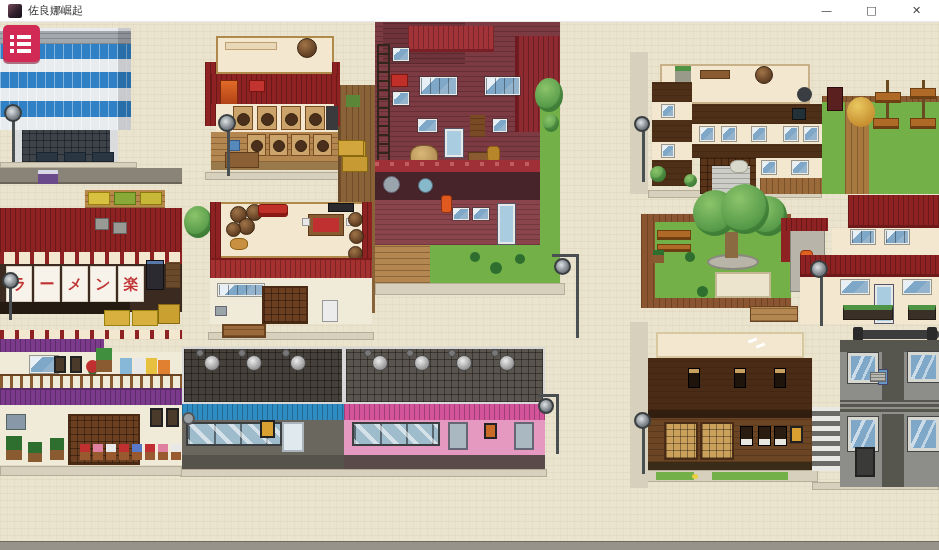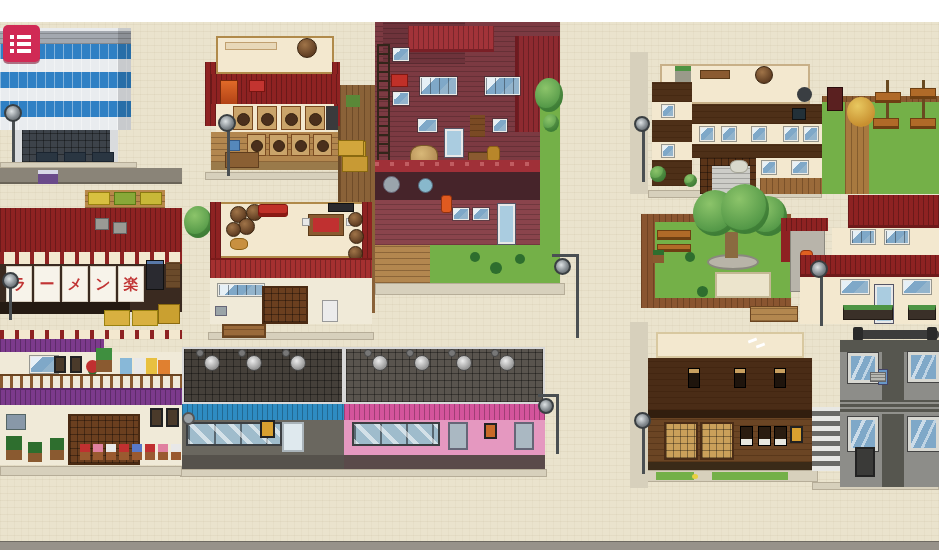--- a/index.html
+++ b/index.html
@@ -40,20 +40,29 @@
   .blue-bands{background-color:var(--bldg_white);
     background-image:repeating-linear-gradient(90deg,rgba(255,255,255,.4) 0 1px,transparent 1px 9px),
       repeating-linear-gradient(0deg,var(--bldg_white) 0 13px,var(--blue_band) 13px 29px);}
   .reddash{background-image:repeating-linear-gradient(90deg,var(--roof_red) 0 4px,transparent 4px 15px);}
 </style>
 </head>
 <body>
 
 <div class="app">
 
+  <div class="titlebar">
+    <div class="app-icon"></div>
+    <div class="title-text">佐良娜崛起</div>
+    <div class="win-controls">
+      <div class="win-btn">—</div>
+      <div class="win-btn">□</div>
+      <div class="win-btn">✕</div>
+    </div>
+  </div>
 
   <div class="game">
 
     <div class="b sidewalk" style="left:205px;top:150px;width:140px;height:8px"></div>
     <div class="b sidewalk" style="left:648px;top:168px;width:174px;height:8px"></div>
     <div class="b sidewalk" style="left:208px;top:310px;width:166px;height:8px"></div>
     <div class="b sidewalk" style="left:180px;top:447px;width:367px;height:8px"></div>
     <div class="b sidewalk" style="left:640px;top:448px;width:178px;height:12px"></div>
     <div class="b sidewalk" style="left:812px;top:460px;width:127px;height:8px"></div>
     <div class="b sidewalk" style="left:0px;top:444px;width:182px;height:10px"></div>

